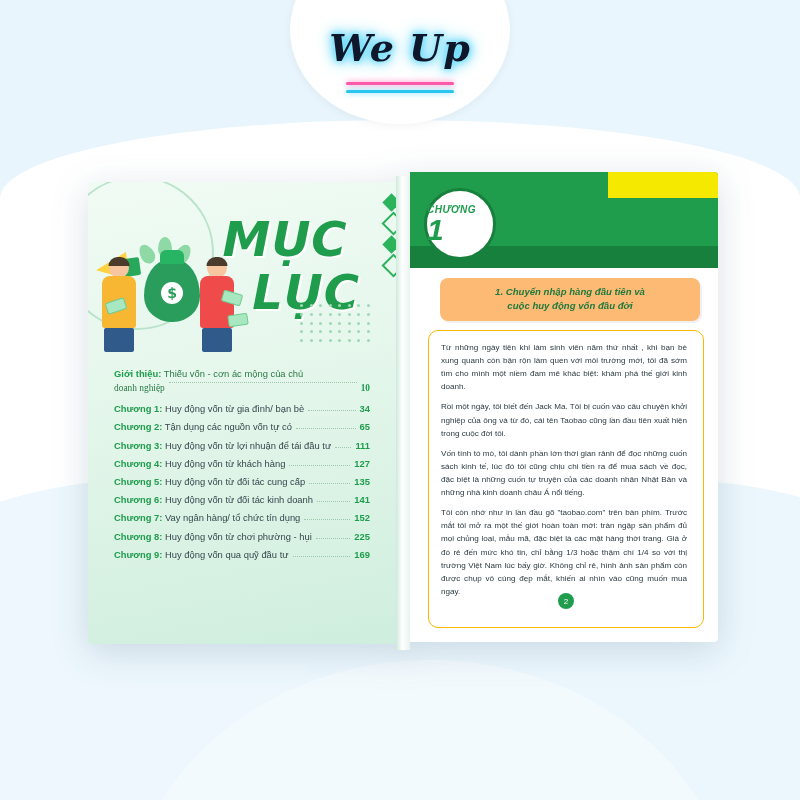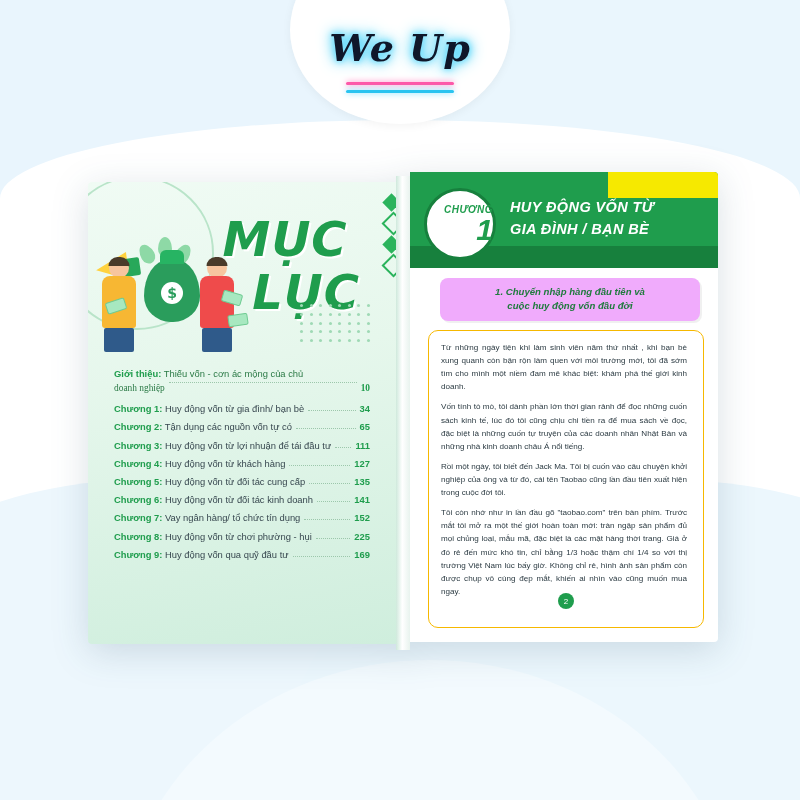--- a/index.html
+++ b/index.html
@@ -337,21 +337,21 @@
     background: #17803d;
   }
   .chap-circle {
     position: absolute;
     left: 14px; top: 16px;
     width: 72px; height: 72px;
     border-radius: 50%;
     background: #ffffff;
     border: 3px solid #17803d;
     display: flex; flex-direction: column;
-    align-items: flex-end; justify-content: center;
+    align-items: flex-start; justify-content: center;
     color: #1f9d4d;
     box-sizing: border-box;
   }
   .chap-circle .cw {
     font-size: 10px; font-weight: bold; letter-spacing: 0.5px;
     font-style: italic;
   }
   .chap-circle .cn {
     font-size: 30px; font-weight: bold; line-height: 1; font-style: italic;
   }
@@ -363,21 +363,21 @@
     font-weight: bold;
     font-style: italic;
     font-size: 14.5px;
     line-height: 1.55;
     letter-spacing: 0.4px;
   }
   .sec-banner {
     position: absolute;
     left: 30px; right: 18px;
     top: 106px;
-    background: #f0abfc;
+    background: #fdba74;
     border-radius: 8px;
     padding: 7px 8px;
     text-align: center;
     color: #1f7a3d;
     font-weight: bold;
     font-style: italic;
     font-size: 9.6px;
     line-height: 1.5;
     box-shadow: 2px 2px 0 rgba(0,0,0,0.06);
   }
@@ -624,34 +624,30 @@
       <div class="r-header">
         <div class="ylw"></div>
         <div class="dark"></div>
       </div>
 
       <div class="chap-circle">
         <div class="cw">CHƯƠNG</div>
         <div class="cn">1</div>
       </div>
 
-      <div class="chap-title">
-        <div>HUY ĐỘNG VỐN TỪ</div>
-        <div>GIA ĐÌNH / BẠN BÈ</div>
-      </div>
 
       <div class="sec-banner">
         <div>1. Chuyến nhập hàng đầu tiên và</div>
         <div>cuộc huy động vốn đầu đời</div>
       </div>
 
       <div class="body-box">
         <p>Từ những ngày tiện khi làm sinh viên năm thứ nhất , khi bạn bè xung quanh còn bận rộn làm quen với môi trường mới, tôi đã sớm tìm cho mình một niềm đam mê khác biệt: khám phá thế giới kinh doanh.</p>
+        <p>Rồi một ngày, tôi biết đến Jack Ma. Tôi bị cuốn vào câu chuyện khởi nghiệp của ông và từ đó, cái tên Taobao cũng lần đầu tiên xuất hiện trong cuộc đời tôi.</p>
         <p>Vốn tính tò mò, tôi dành phần lớn thời gian rảnh để đọc những cuốn sách kinh tế, lúc đó tôi cũng chịu chi tiền ra để mua sách về đọc, đặc biệt là những cuốn tự truyện của các doanh nhân Nhật Bản và những nhà kinh doanh châu Á nổi tiếng.</p>
-        <p>Rồi một ngày, tôi biết đến Jack Ma. Tôi bị cuốn vào câu chuyện khởi nghiệp của ông và từ đó, cái tên Taobao cũng lần đầu tiên xuất hiện trong cuộc đời tôi.</p>
         <p>Tôi còn nhớ như in lần đầu gõ "taobao.com" trên bàn phím. Trước mắt tôi mở ra một thế giới hoàn toàn mới: tràn ngập sản phẩm đủ mọi chủng loại, mẫu mã, đặc biệt là các mặt hàng thời trang. Giá ở đó rẻ đến mức khó tin, chỉ bằng 1/3 hoặc thậm chí 1/4 so với thị trường Việt Nam lúc bấy giờ. Không chỉ rẻ, hình ảnh sản phẩm còn được chụp vô cùng đẹp mắt, khiến ai nhìn vào cũng muốn mua ngay.</p>
         <div class="pagenum">2</div>
       </div>
 
     </div>
   </div>
 
 </div>
 
 </body></html>

